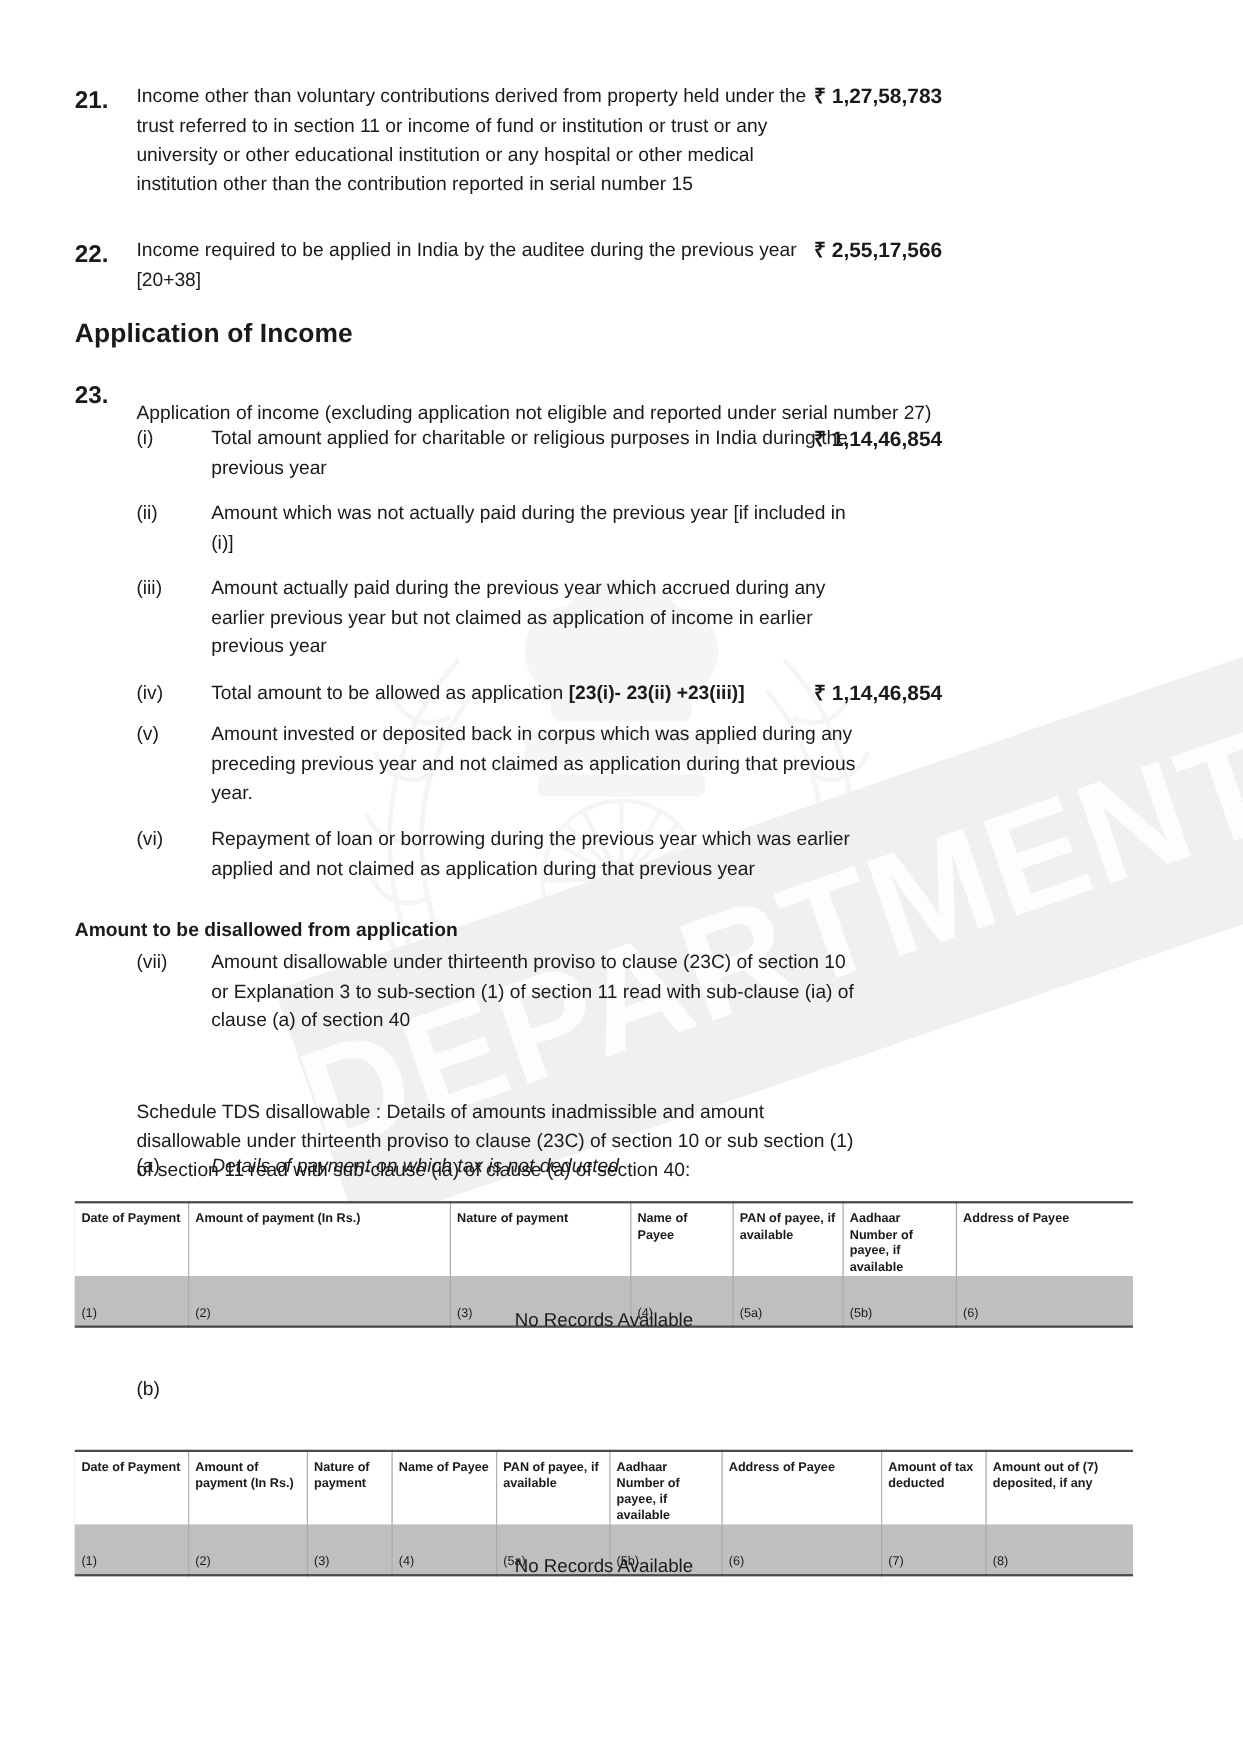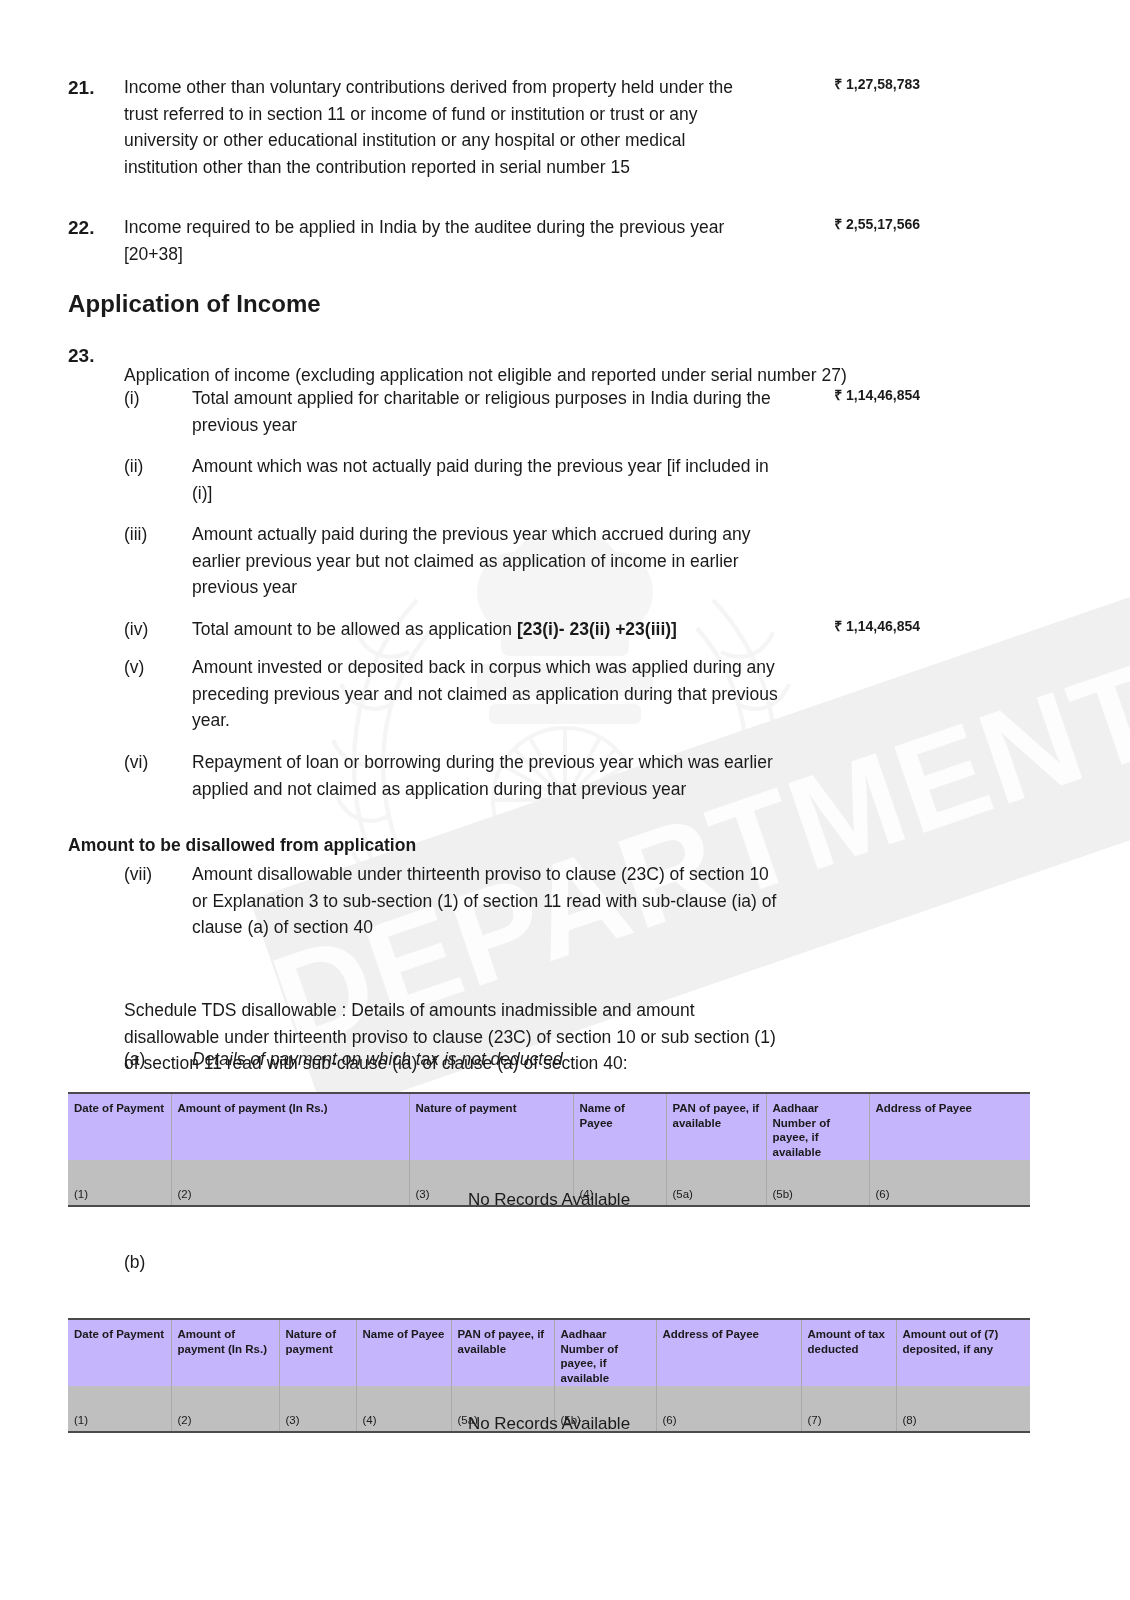--- a/index.html
+++ b/index.html
@@ -66,40 +66,40 @@
     z-index: 2;
   }
 
   .row {
     position: absolute;
     display: flex;
   }
   .num {
     width: 56px;
     flex: 0 0 56px;
-    font-size: 19px;
+    font-size: 22px;
     font-weight: bold;
     line-height: 1.52;
   }
   .rmark {
     width: 68px;
     flex: 0 0 68px;
     font-size: 17.5px;
     line-height: 1.52;
   }
   .body-text {
     font-size: 17.5px;
     line-height: 1.52;
     font-weight: normal;
   }
   .amount {
     position: absolute;
-    font-size: 14px;
-    font-weight: bold;
-    text-align: right;
+    font-size: 19px;
+    font-weight: bold;
+    text-align: left;
     white-space: nowrap;
   }
   .section-head {
     position: absolute;
     font-size: 24px;
     font-weight: bold;
     letter-spacing: 0.1px;
   }
   .sub-head {
     position: absolute;
@@ -116,21 +116,21 @@
   
   .tbl {
     position: absolute;
     border-collapse: collapse;
     table-layout: fixed;
     background: #bfbfbf;
     border-top: 2px solid #4a4a4a;
     border-bottom: 2px solid #4a4a4a;
   }
   .tbl th {
-    background: #c4b5fd;
+    background: #ffffff;
     font-size: 11.5px;
     font-weight: bold;
     line-height: 1.28;
     text-align: left;
     vertical-align: top;
     padding: 7px 5px 0 6px;
     border-right: 1px solid #a9a9a9;
     color: #1a1a1a;
   }
   .tbl th:last-child { border-right: none; }

